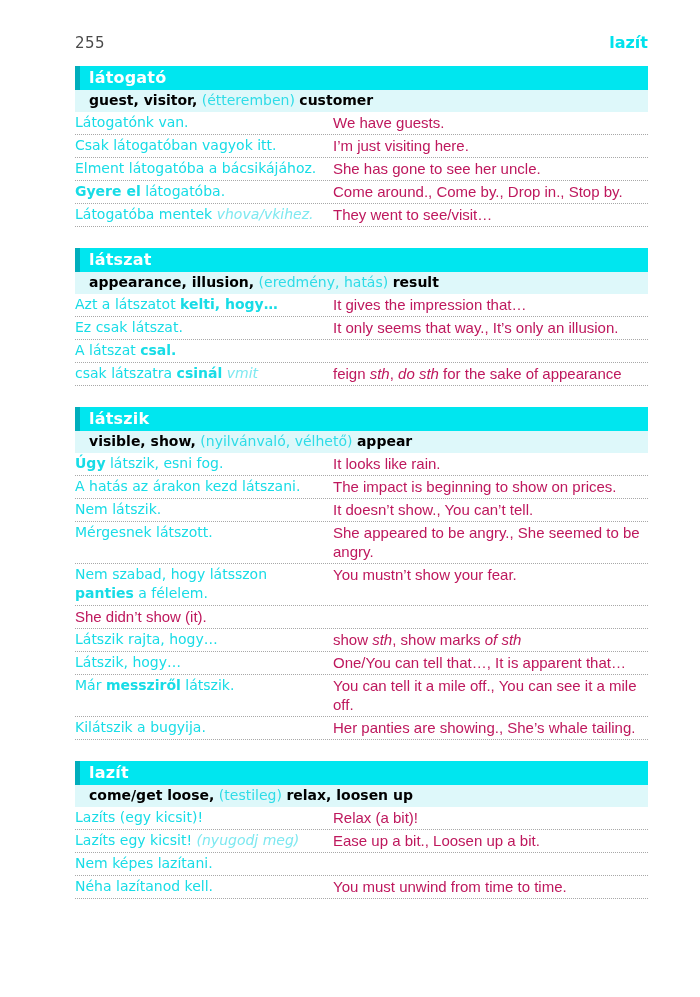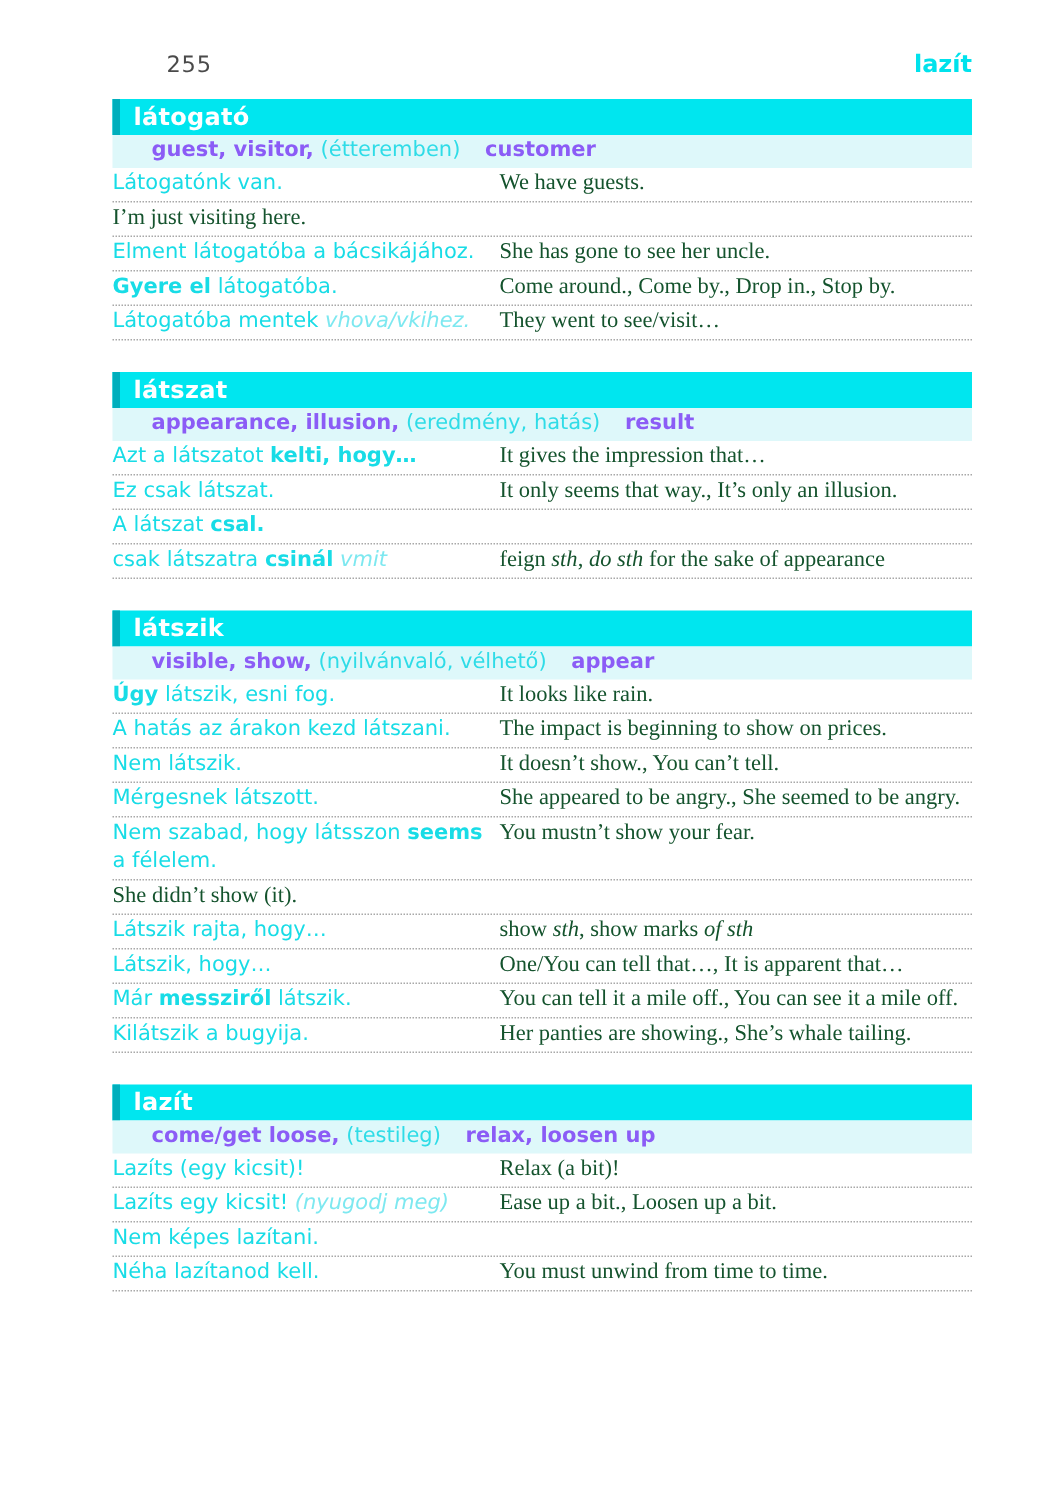--- a/index.html
+++ b/index.html
@@ -12,21 +12,21 @@
   .page{
     width:573px;
     margin:0 52px 0 75px;
   }
   
   .running-head{
     display:flex;justify-content:space-between;align-items:baseline;
     padding-top:33px;margin-bottom:14px;
   }
   .page-number{
-    font-size:15px;color:#4a4a4a;letter-spacing:.5px;margin-left:36px;
+    font-size:15px;color:#4a4a4a;letter-spacing:.5px;
   }
   .running-word{
     font-size:16px;font-weight:bold;color:#00e2ec;
   }
   
   .entry-block{margin-top:0;}
   .entry-block + .entry-block{margin-top:21px;}
   .headword-bar{
     background:#00e6ef;
     border-left:5px solid #00aebc;
@@ -38,40 +38,40 @@
   .headword{
     color:#ffffff;font-weight:bold;font-size:16px;line-height:1;
     letter-spacing:.2px;
   }
   .sense-line{
     background:#def8fa;
     padding:2px 4px 3px 14px;
     font-size:14px;line-height:17px;
   }
   .sense-line .seg-n{color:#2fdce7;font-weight:normal;}
-  .sense-line .seg-b{color:#8b5cf6;font-weight:bold;margin-left:12px;}
+  .sense-line .seg-b{color:#000000;font-weight:bold;}
   
   .phrase-row{
     display:flex;
     border-bottom:1px dotted #a8a8a8;
     padding:1px 0 2px 0;
   }
   .hu{
     width:258px;flex:0 0 258px;
     font-size:14px;line-height:19px;
     color:#18dce6;
     padding-right:8px;box-sizing:border-box;
   }
   .hu .seg-b{font-weight:bold;}
   .hu .seg-i{font-style:italic;color:#7de8f0;}
   .en{
     flex:1;
-    font-family:Liberation Serif, serif;
+    font-family:Liberation Sans, sans-serif;
     font-size:15px;line-height:19px;
-    color:#14532d;
+    color:#be185d;
   }
   .en .seg-i{font-style:italic;}
 </style>
 </head>
 <body>
 
 <div class="page">
   <div class="running-head">
     <span class="page-number">255</span>
     <span class="running-word">lazít</span>
@@ -80,20 +80,21 @@
       <section class="entry-block">
         <div class="headword-bar">
           <span class="headword">látogató</span>
         </div>
         <div class="sense-line"><span class="seg-b">guest, visitor,</span><span class="seg-n"> (étteremben) </span><span class="seg-b">customer</span></div>
         <div class="phrase-row">
           <div class="hu"><span class="seg-n">Látogatónk van.</span></div>
           <div class="en"><span class="seg-n">We have guests.</span></div>
         </div>
         <div class="phrase-row">
+          <div class="hu"><span class="seg-n">Csak látogatóban vagyok itt.</span></div>
           <div class="en"><span class="seg-n">I’m just visiting here.</span></div>
         </div>
         <div class="phrase-row">
           <div class="hu"><span class="seg-n">Elment látogatóba a bácsikájához.</span></div>
           <div class="en"><span class="seg-n">She has gone to see her uncle.</span></div>
         </div>
         <div class="phrase-row">
           <div class="hu"><span class="seg-b">Gyere el</span><span class="seg-n"> látogatóba.</span></div>
           <div class="en"><span class="seg-n">Come around., Come by., Drop in., Stop by.</span></div>
         </div>
@@ -138,21 +139,21 @@
         </div>
         <div class="phrase-row">
           <div class="hu"><span class="seg-n">Nem látszik.</span></div>
           <div class="en"><span class="seg-n">It doesn’t show., You can’t tell.</span></div>
         </div>
         <div class="phrase-row">
           <div class="hu"><span class="seg-n">Mérgesnek látszott.</span></div>
           <div class="en"><span class="seg-n">She appeared to be angry., She seemed to be angry.</span></div>
         </div>
         <div class="phrase-row">
-          <div class="hu"><span class="seg-n">Nem szabad, hogy látsszon </span><span class="seg-b">seems</span><span class="seg-n"> a félelem.</span></div>
+          <div class="hu"><span class="seg-n">Nem szabad, hogy látsszon </span><span class="seg-b">panties</span><span class="seg-n"> a félelem.</span></div>
           <div class="en"><span class="seg-n">You mustn’t show your fear.</span></div>
         </div>
         <div class="phrase-row">
           <div class="en"><span class="seg-n">She didn’t show (it).</span></div>
         </div>
         <div class="phrase-row">
           <div class="hu"><span class="seg-n">Látszik rajta, hogy…</span></div>
           <div class="en"><span class="seg-n">show </span><span class="seg-i">sth</span><span class="seg-n">, show marks </span><span class="seg-i">of sth</span></div>
         </div>
         <div class="phrase-row">

